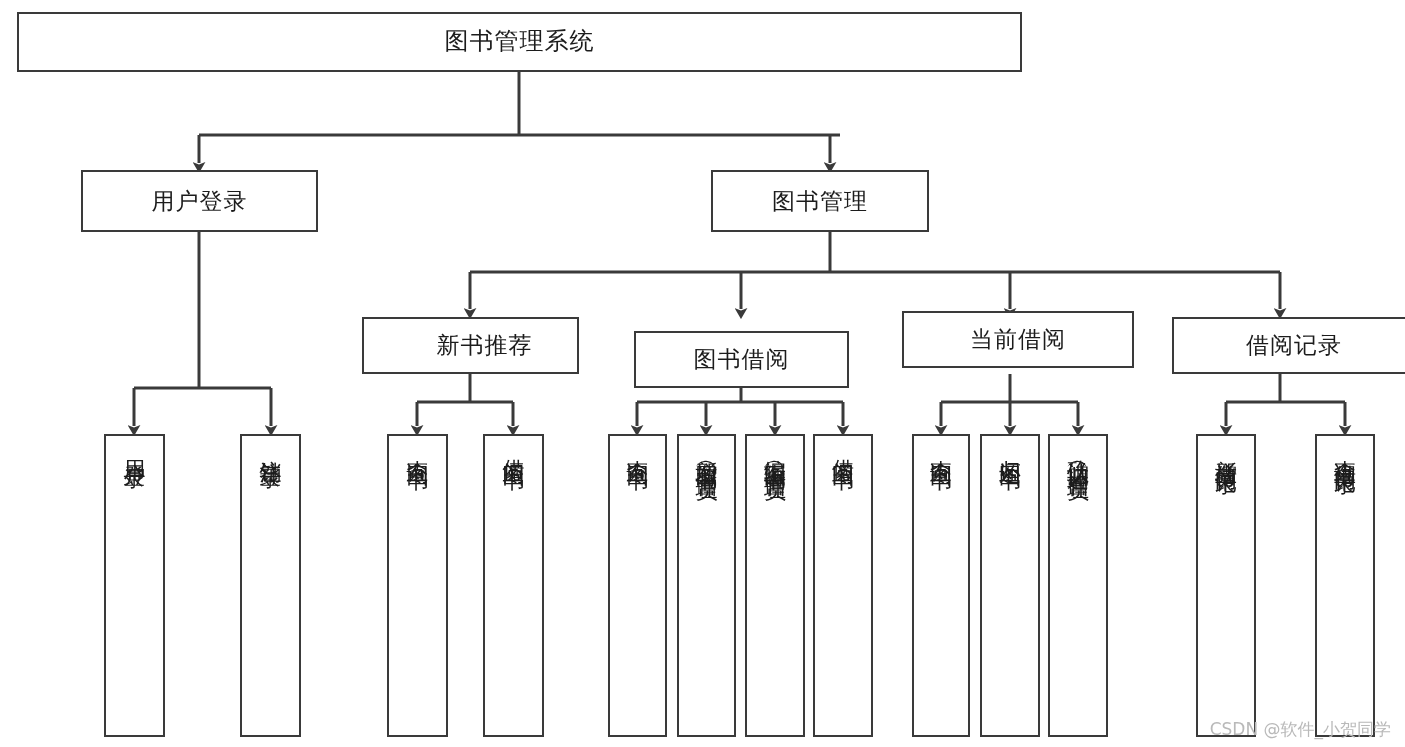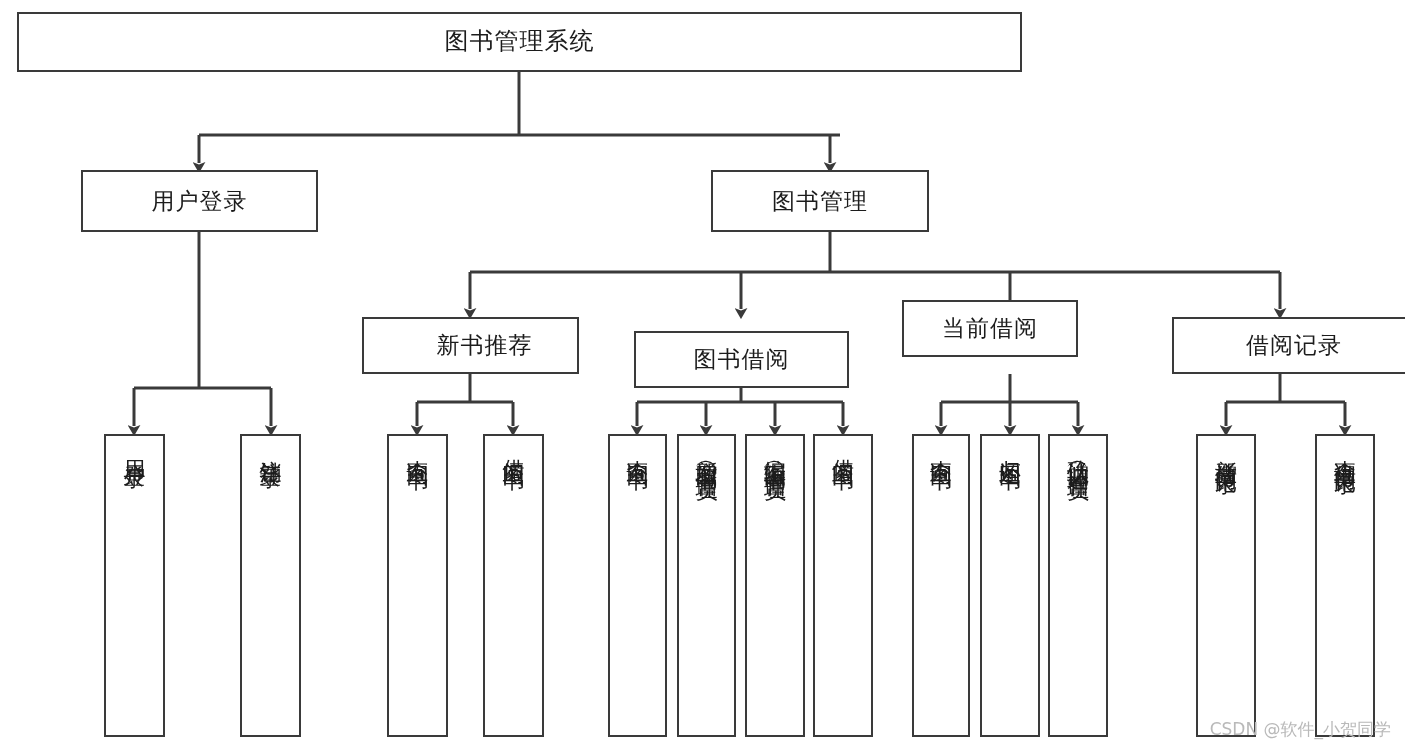--- a/index.html
+++ b/index.html
@@ -149,21 +149,21 @@
   <div class="node h" style="left:711px; top:170px; width:218px; height:62px;">
     <span class="label">图书管理</span>
   </div>
 
   <div class="node h" style="left:362px; top:317px; width:217px; height:57px;padding-left:28px;">
     <span class="label">新书推荐</span>
   </div>
   <div class="node h" style="left:634px; top:317px; width:215px; height:57px;margin-top:14px;">
     <span class="label">图书借阅</span>
   </div>
-  <div class="node h" style="left:902px; top:300px; width:176px; height:57px;">
+  <div class="node h" style="left:902px; top:311px; width:232px; height:57px;">
     <span class="label">当前借阅</span>
   </div>
   <div class="node h" style="left:1172px; top:317px; width:244px; height:57px;">
     <span class="label">借阅记录</span>
   </div>
 
   <div class="node v" style="left:104px; top:434px; width:61px; height:303px;">
     <span class="label">用户登录</span>
   </div>
   <div class="node v" style="left:240px; top:434px; width:61px; height:303px;">

